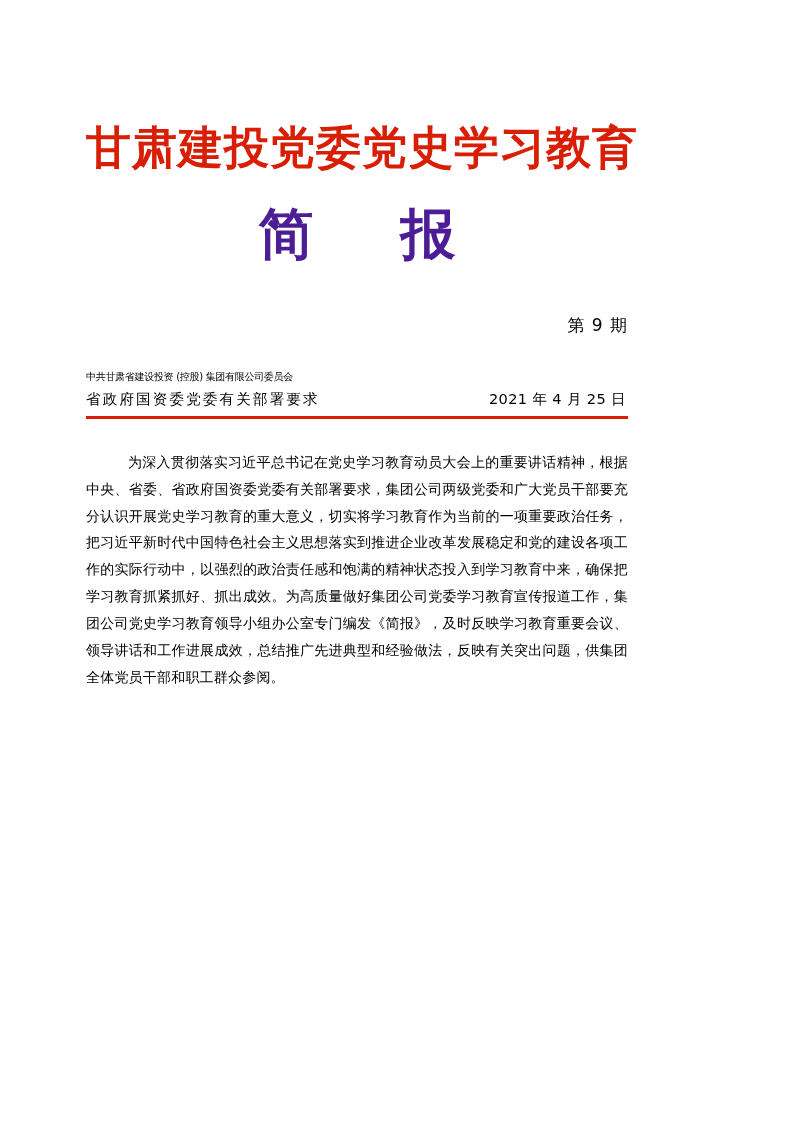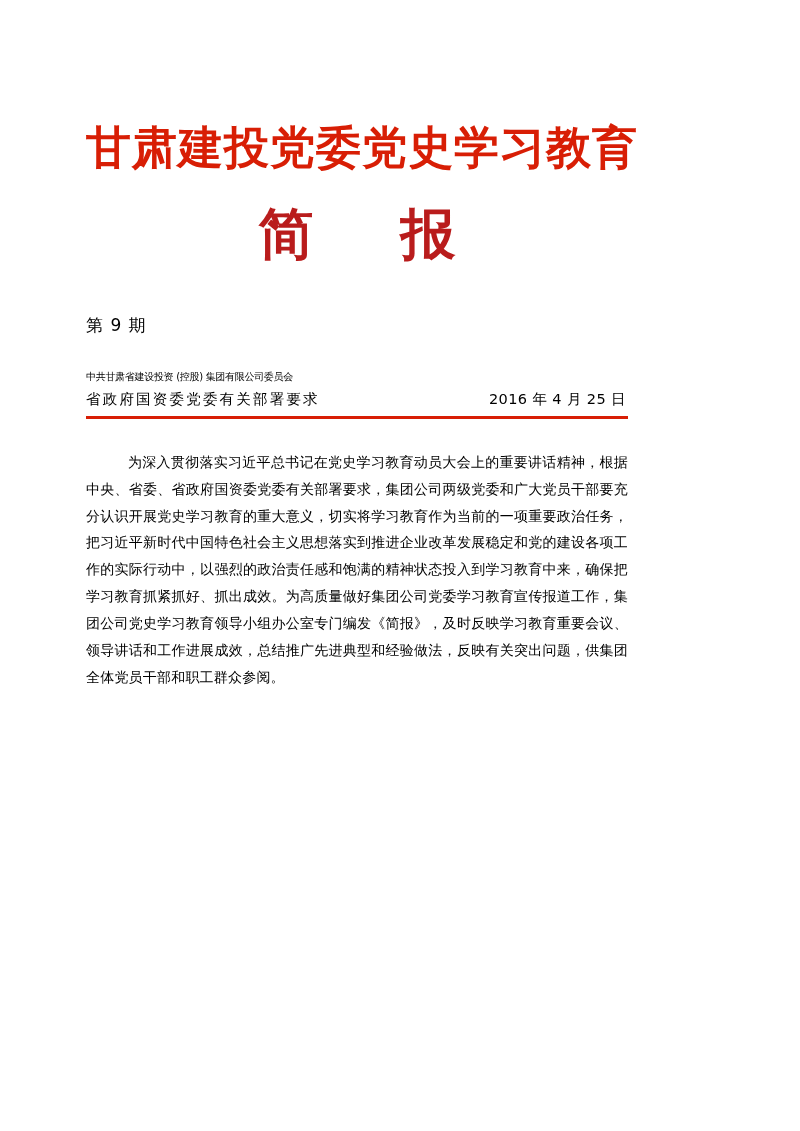--- a/index.html
+++ b/index.html
@@ -32,33 +32,33 @@
   .masthead-title {
     color: #d81e05;
     font-family: "DejaVu Serif", "Liberation Serif", serif;
     font-weight: bold;
     font-size: 45px;
     letter-spacing: 1px;
     line-height: 1.25;
     white-space: nowrap;
   }
   .masthead-subtitle {
-    color: #b91c1c;
+    color: #4c1d95;
     font-family: "DejaVu Serif", "Liberation Serif", serif;
     font-weight: bold;
     font-size: 55px;
     line-height: 1.3;
     margin-top: 22px;
     letter-spacing: 34px;
     text-indent: 34px;
   }
 
   
   .issue-number {
-    text-align: left;
+    text-align: right;
     font-family: "DejaVu Sans", "Liberation Sans", sans-serif;
     font-size: 17px;
     margin-top: 44px;
     letter-spacing: 1px;
   }
   .issue-type {
     text-align: center;
     font-family: "DejaVu Sans", "Liberation Sans", sans-serif;
     font-size: 16px;
     margin-top: 28px;
@@ -135,21 +135,21 @@
     <div class="masthead-subtitle">简  报</div>
   </div>
 
   <div class="issue-number">第 9 期</div>
 
 
   <div class="issuer-block">
     <div class="issuer-line1">中共甘肃省建设投资 (控股) 集团有限公司委员会</div>
     <div class="issuer-row2">
       <div class="issuer-line2">省政府国资委党委有关部署要求</div>
-      <div class="issue-date">2016 年 4 月 25 日</div>
+      <div class="issue-date">2021 年 4 月 25 日</div>
     </div>
     <div class="red-rule"></div>
   </div>
 
   <div class="body-section">
     <div class="body-paragraph">为深入贯彻落实习近平总书记在党史学习教育动员大会上的重要讲话精神，根据中央、省委、省政府国资委党委有关部署要求，集团公司两级党委和广大党员干部要充分认识开展党史学习教育的重大意义，切实将学习教育作为当前的一项重要政治任务，把习近平新时代中国特色社会主义思想落实到推进企业改革发展稳定和党的建设各项工作的实际行动中，以强烈的政治责任感和饱满的精神状态投入到学习教育中来，确保把学习教育抓紧抓好、抓出成效。为高质量做好集团公司党委学习教育宣传报道工作，集团公司党史学习教育领导小组办公室专门编发《简报》，及时反映学习教育重要会议、领导讲话和工作进展成效，总结推广先进典型和经验做法，反映有关突出问题，供集团全体党员干部和职工群众参阅。</div>
   </div>
 
 </div>
 

